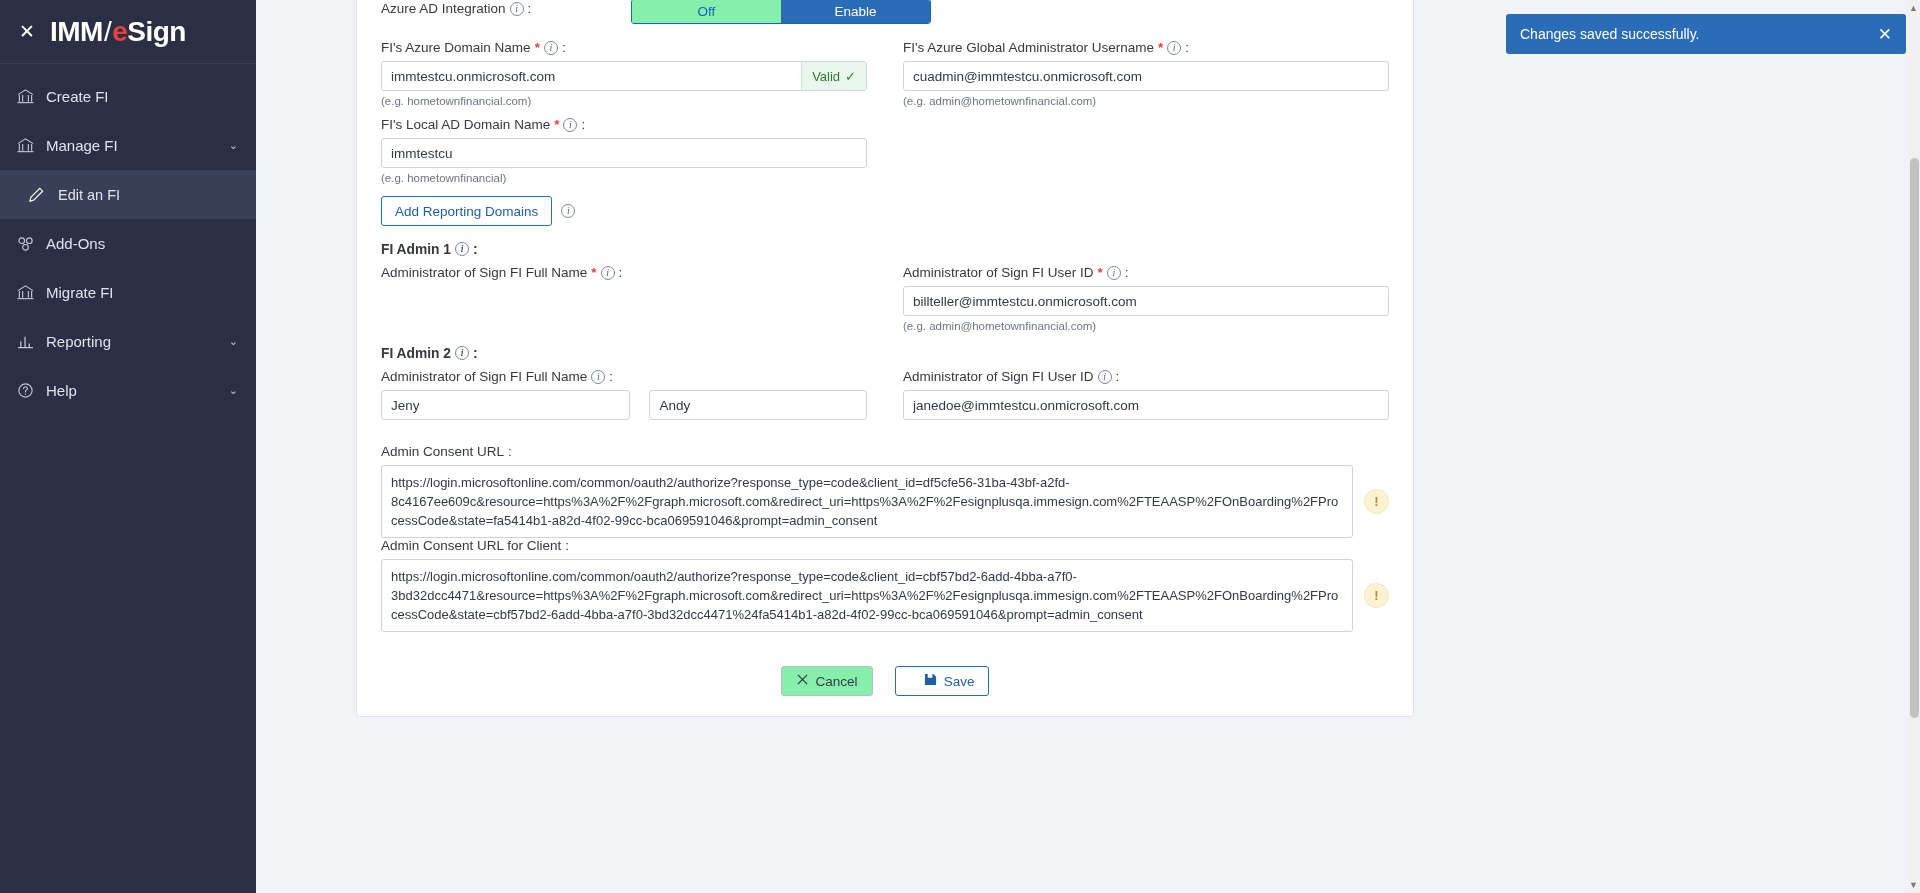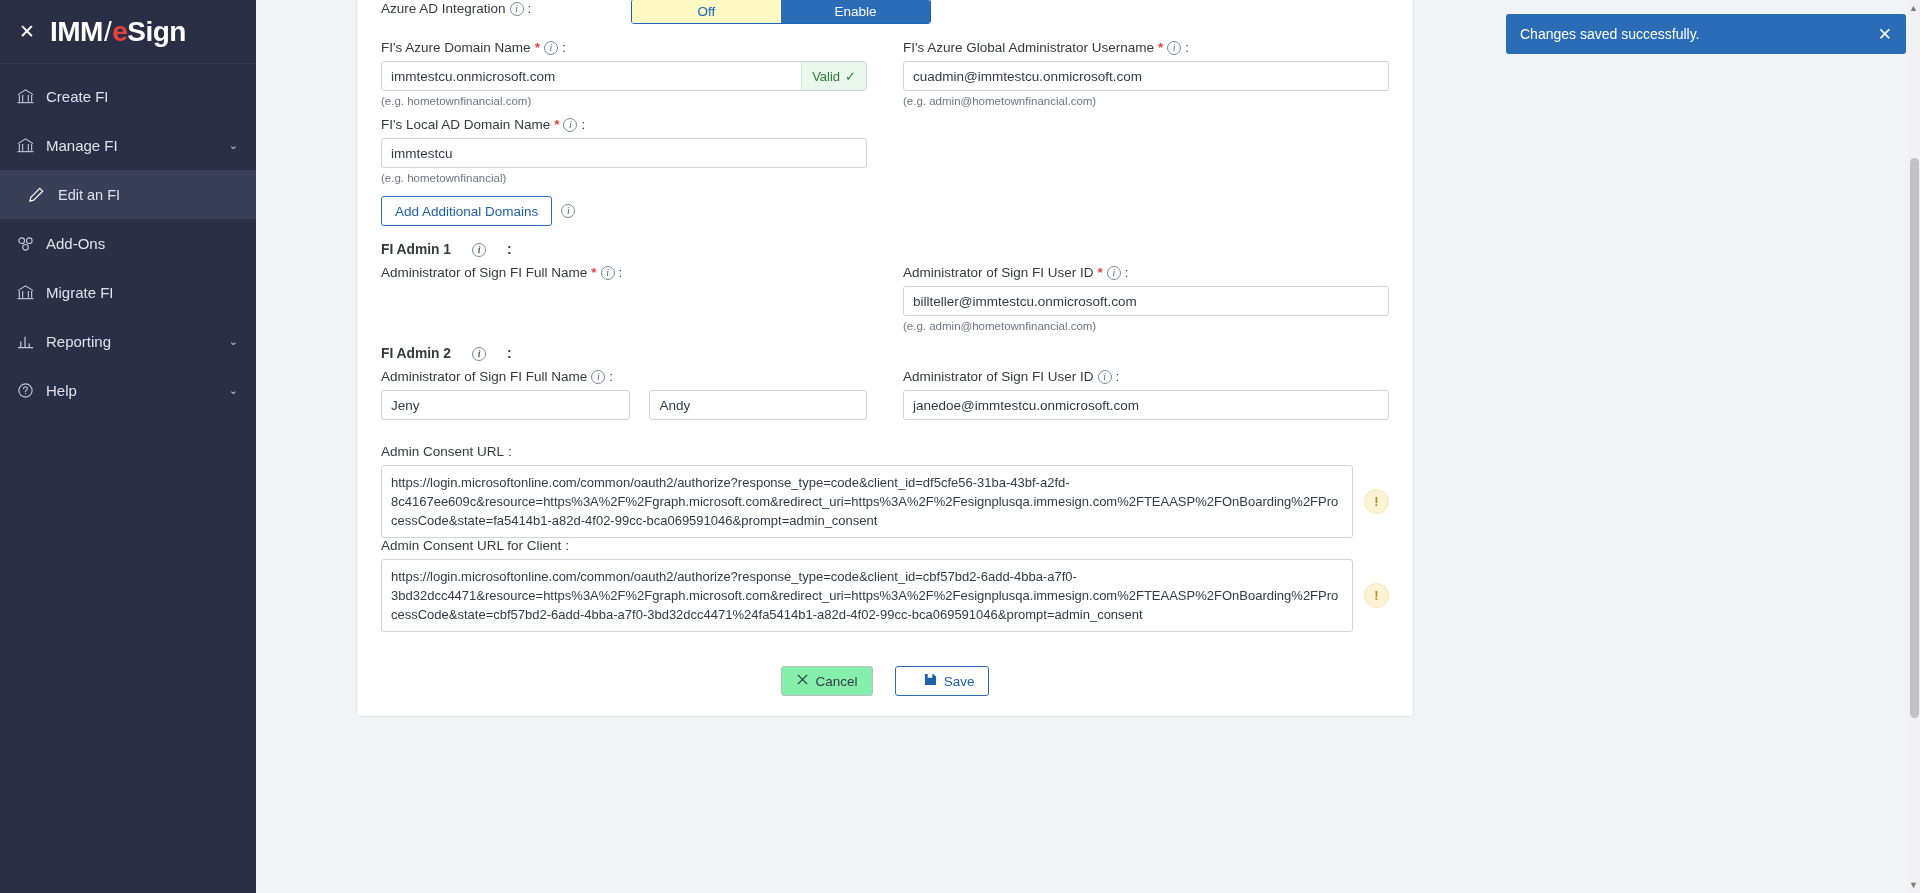--- a/index.html
+++ b/index.html
@@ -130,21 +130,21 @@
     display: inline-flex;
     border: 1px solid #1565c0;
     border-radius: 3px;
     overflow: hidden;
     width: 300px; height: 25px;
   }
   .toggle div {
     flex: 1; display: flex; align-items: center; justify-content: center;
     font-size: 13.5px; cursor: pointer;
   }
-  .toggle .off { background: #fef9c3; color: #1565c0; }
+  .toggle .off { background: #86efac; color: #1565c0; }
   .toggle .on { background: #2b6cb7; color: #ffffff; }
 
   
   .field-valid {
     display: flex; align-items: stretch;
     width: 100%;
     border: 1px solid #cfd3db; border-radius: 3px;
     overflow: hidden; height: 30px;
     background: #fff;
   }
@@ -166,21 +166,21 @@
   .btn-outline {
     display: inline-flex; align-items: center; justify-content: center;
     height: 30px; padding: 0 13px;
     border: 1px solid #2b6cb7;
     color: #1f5fa8; background: #ffffff;
     font-size: 13.5px; border-radius: 3px; cursor: pointer;
   }
 
   .section-head {
     font-size: 13.8px; font-weight: bold; color: #36393f;
-    display: flex; align-items: flex-end; gap: 21px;
+    display: flex; align-items: flex-start; gap: 4px;
   }
 
   textarea.url {
     width: 100%;
     border: 1px solid #cfd3db;
     border-radius: 3px;
     padding: 7px 9px;
     font-size: 13px;
     color: #333a45;
     line-height: 19px;
@@ -392,21 +392,21 @@
             <span class="info-i">i</span>
             <span class="colon">:</span>
           </div>
           <input class="txt" value="immtestcu" style="">
           <div class="hint">(e.g. hometownfinancial)</div>
         </div>
         <div class="col"></div>
       </div>
 
       <div style="display:flex; align-items:center; gap:9px; margin-top:12px;">
-        <div class="btn-outline">Add Additional Domains</div>
+        <div class="btn-outline">Add Reporting Domains</div>
         <span class="info-i">i</span>
       </div>
 
       <div class="section-head" style="margin-top:16px;">
         <span>FI Admin 1</span>
         <span class="info-i">i</span>
         <span class="colon">:</span>
       </div>
 
       <div class="row" style="margin-top:8px;">

